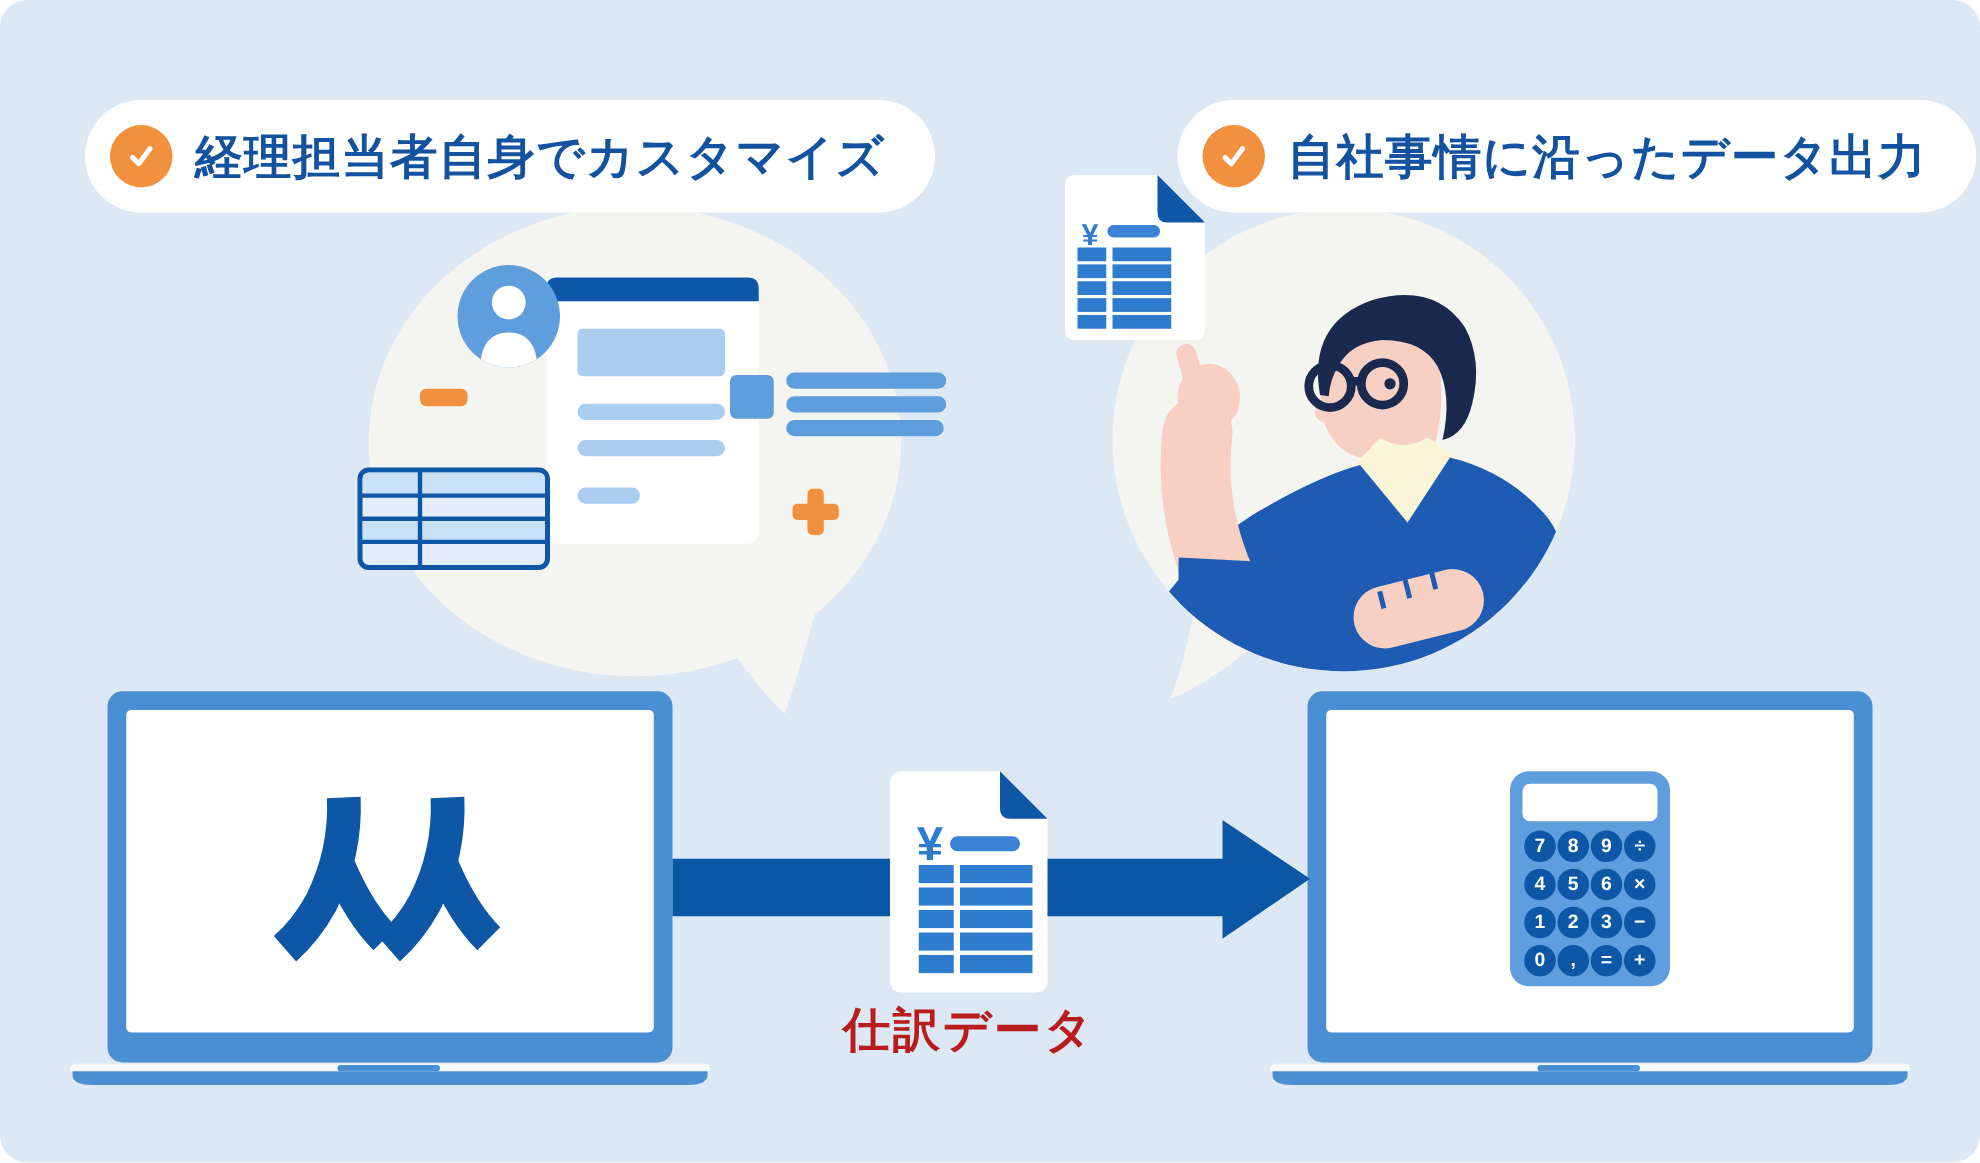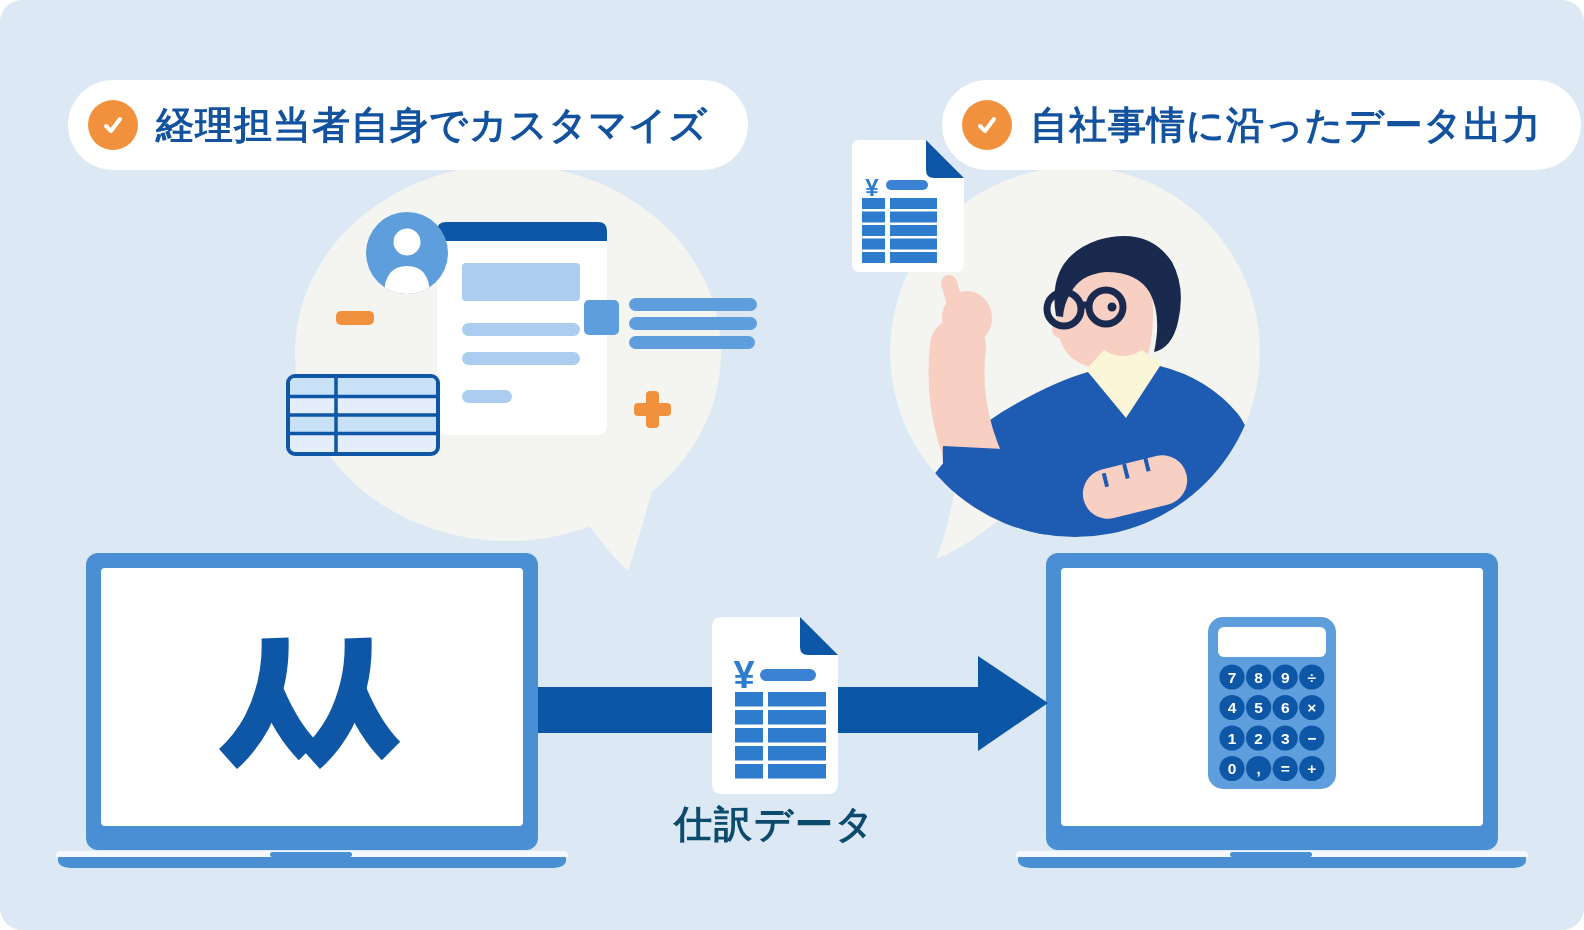--- a/index.html
+++ b/index.html
@@ -18,21 +18,21 @@
   .badge-right{left:942px;top:80px;}
   .check{
     width:50px;height:50px;border-radius:50%;background:#f2913d;flex:0 0 auto;
     display:flex;align-items:center;justify-content:center;
   }
   .badge-label{
     font-size:38px;font-weight:800;color:#12529e;letter-spacing:1px;white-space:nowrap;
   }
   .doc-label{
     position:absolute;left:620px;top:799px;width:310px;text-align:center;z-index:2;
-    font-size:38px;font-weight:800;color:#0c4a6e;letter-spacing:2px;
+    font-size:38px;font-weight:800;color:#b91c1c;letter-spacing:2px;
   }
   .small-doc-layer{position:absolute;left:852px;top:140px;z-index:3;}
   .svg-text{font-family:"Liberation Sans",sans-serif;}
 </style>
 </head>
 <body>
 
 <div class="stage">
 
   <svg class="scene" width="1584" height="930" viewBox="0 0 1584 930">

